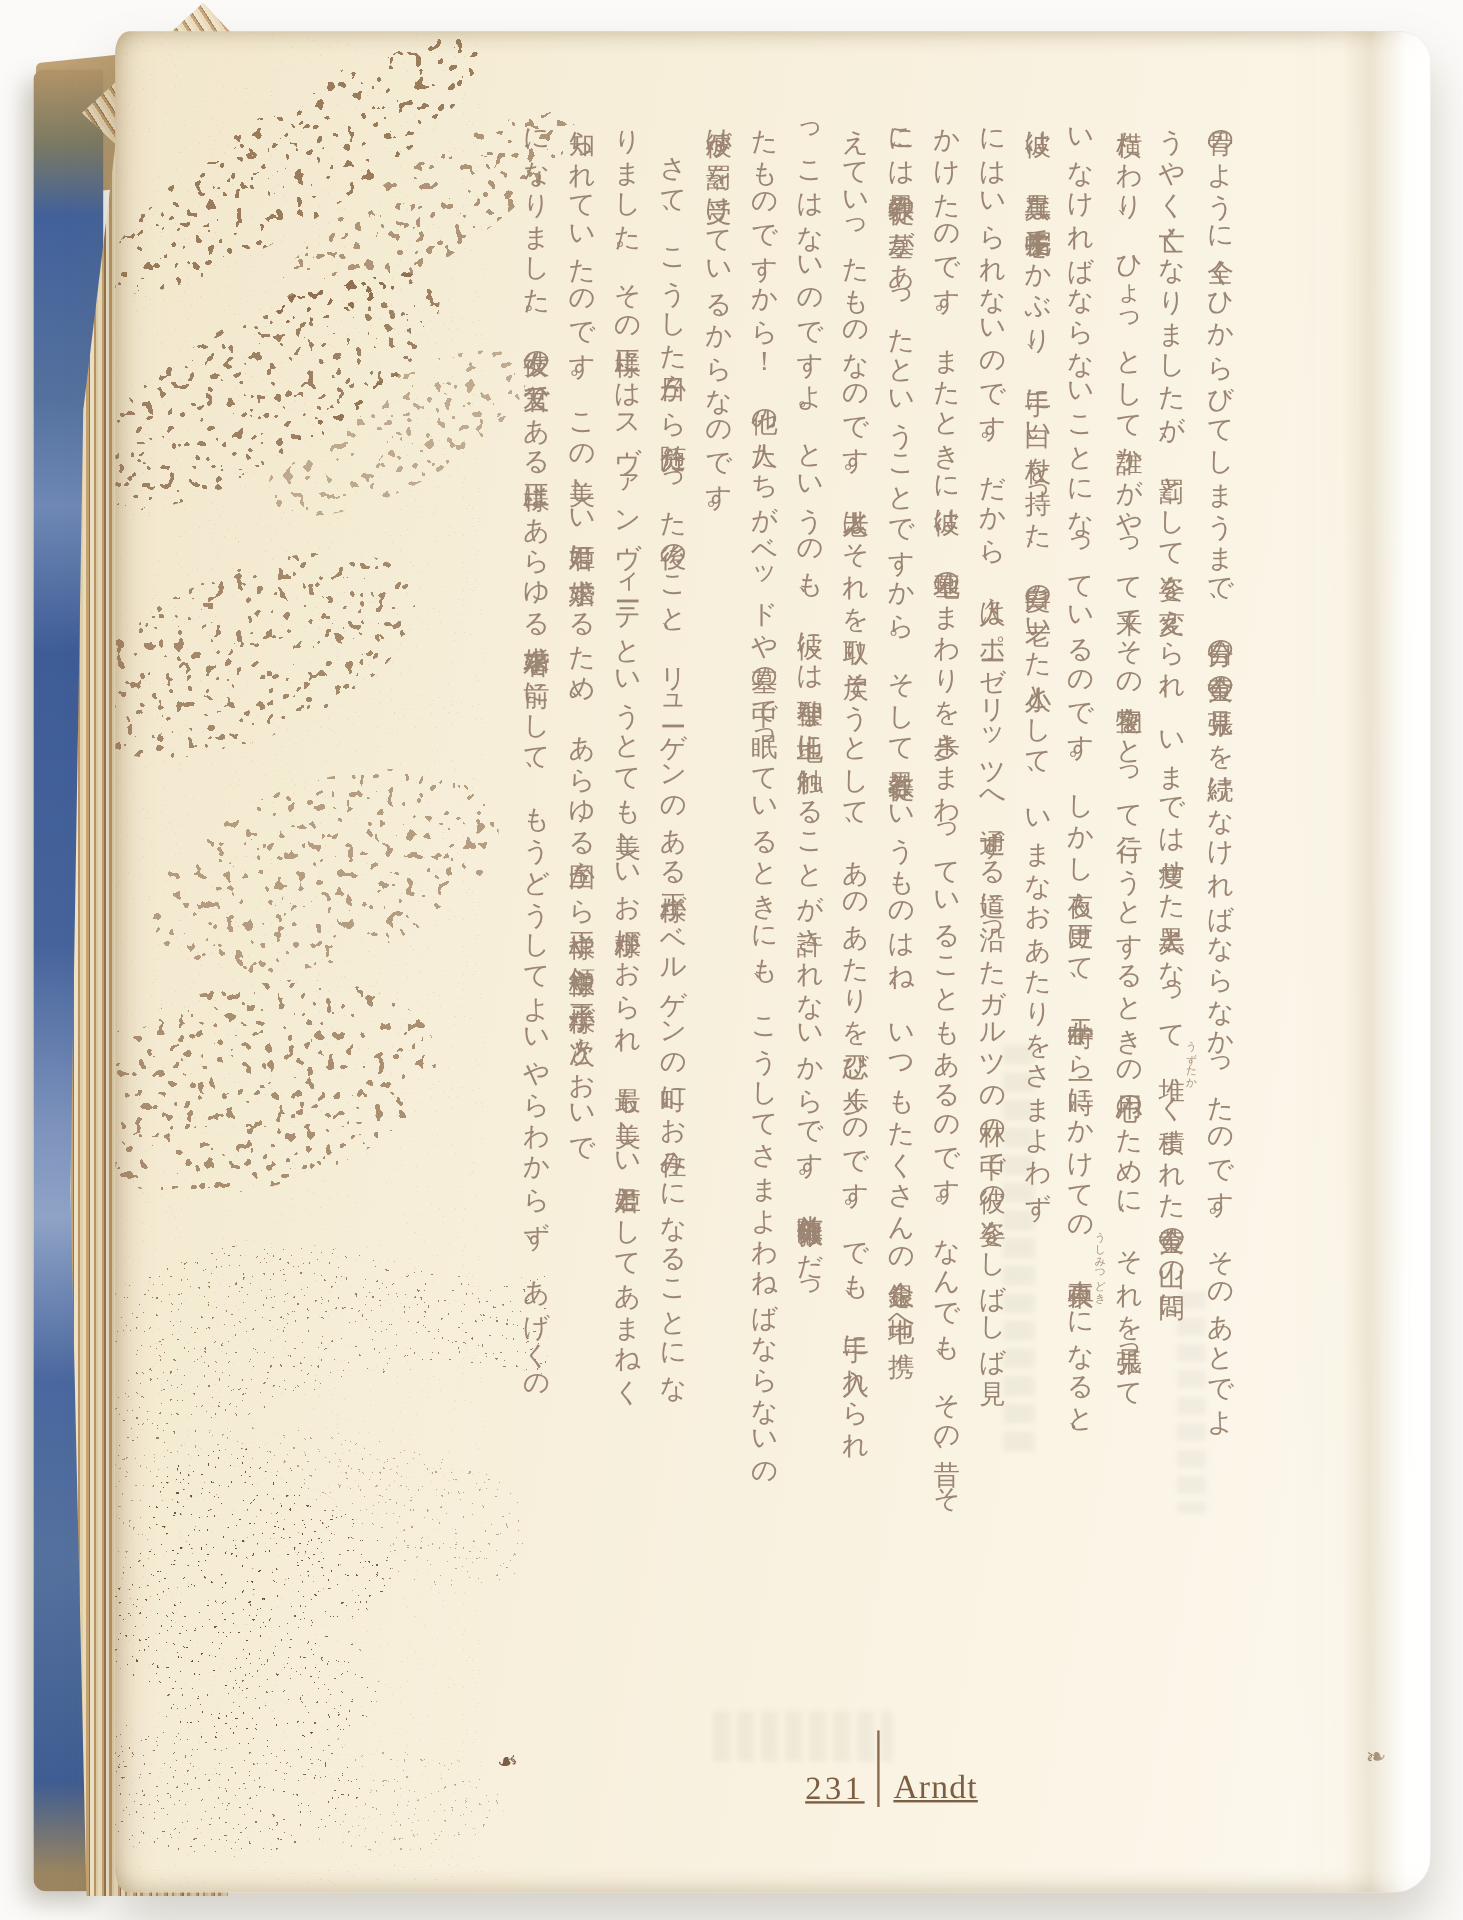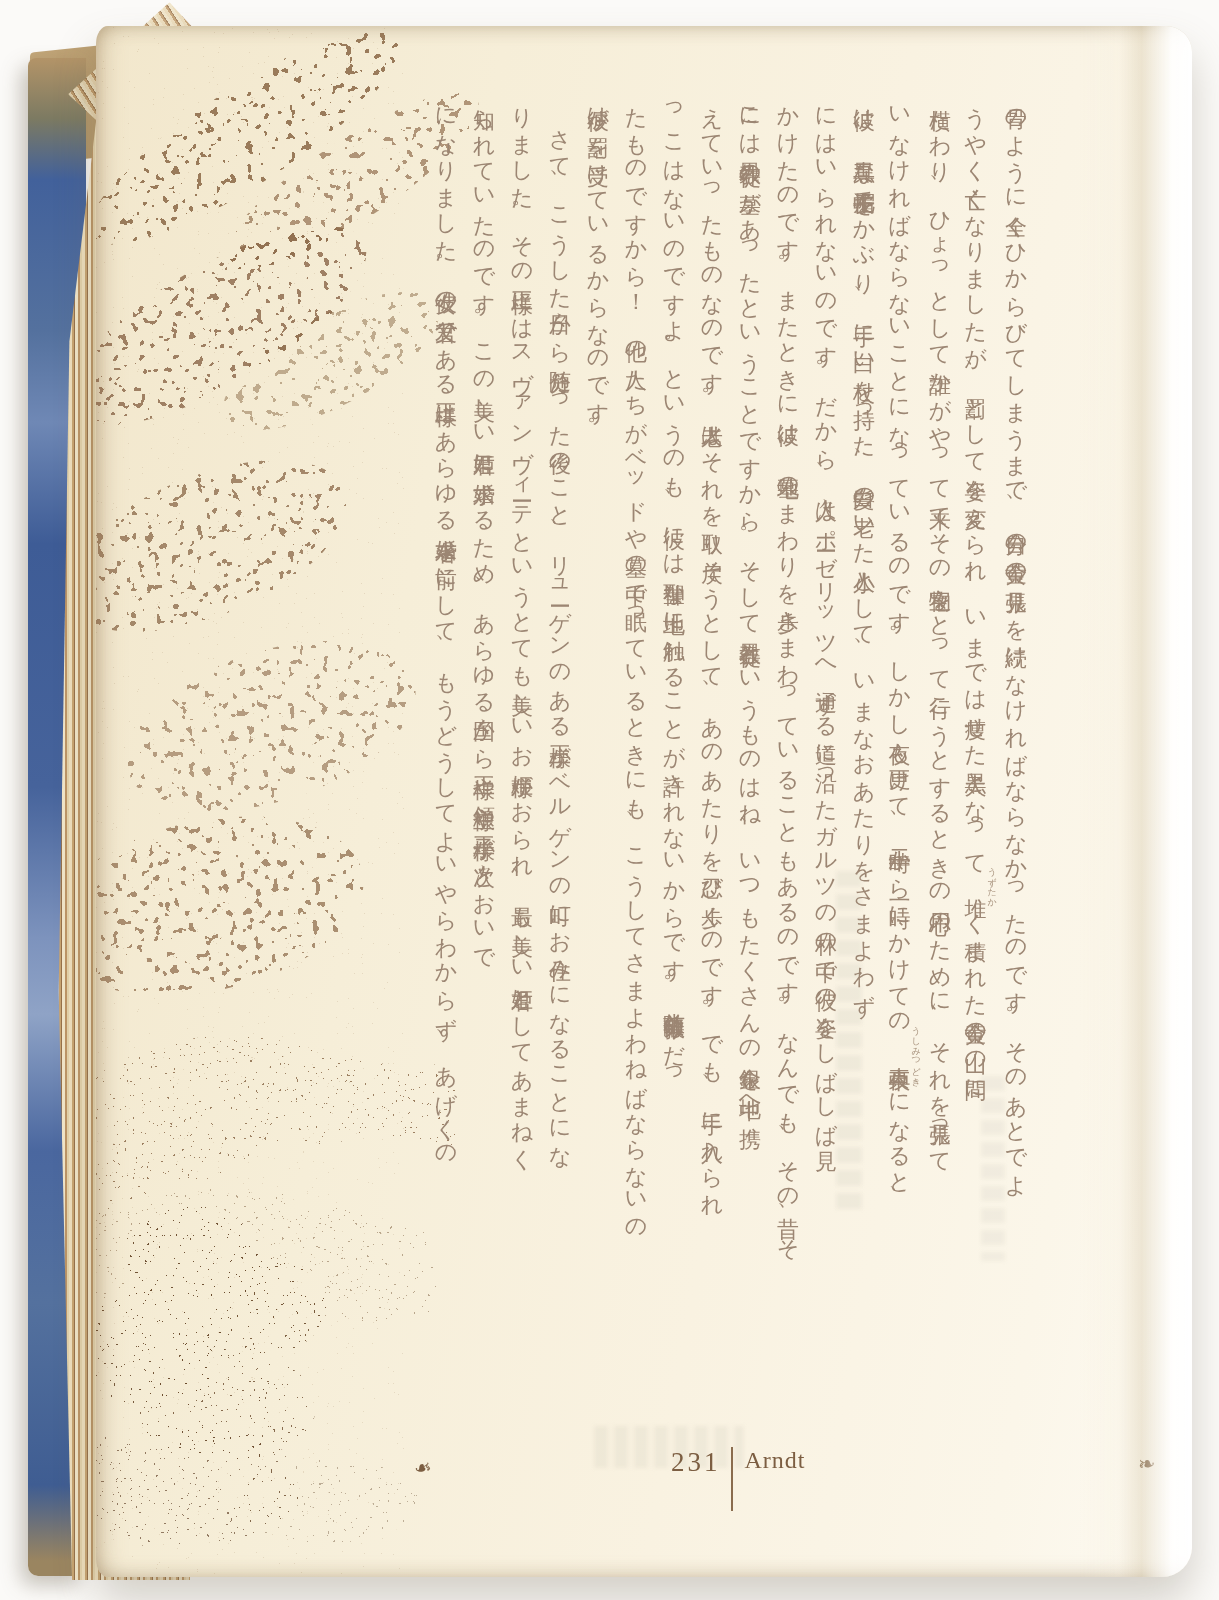--- a/index.html
+++ b/index.html
@@ -52,24 +52,24 @@
   .col{width:38px;height:100%;line-height:38px;}
   ruby{ruby-align:center;}
   rt{font-size:9px;letter-spacing:0;color:#a8937e;}
 
   
   .footer{position:absolute;left:0;top:1406px;width:1096px;height:74px;
     font-family:"Liberation Serif","DejaVu Serif",serif;color:#7c5e42;}
   .orn{position:absolute;font-size:21px;color:#7c5e42;}
   .orn.left{left:318px;top:24px;transform:scaleX(-1) rotate(8deg);}
   .orn.right{left:1042px;top:20px;transform:rotate(-6deg);}
-  .folio{position:absolute;left:575px;top:15px;height:74px;display:flex;align-items:flex-start;}
+  .folio{position:absolute;left:575px;top:0;height:74px;display:flex;align-items:flex-end;text-decoration:underline;}
   .folio .num{font-size:27px;letter-spacing:3px;}
   .folio .bar{width:2px;height:64px;background:#8a6c4e;margin:0 12px 0 10px;}
-  .folio .author{font-size:24px;letter-spacing:1px;}
+  .folio .author{font-size:28px;letter-spacing:1px;}
 </style>
 </head>
 <body>
 
 <div class="stage">
 
   <div class="board-corner"></div>
   <div class="cover-blue"></div>
   <div class="page-edges"></div>
   <div class="page-edges-fan"></div>

